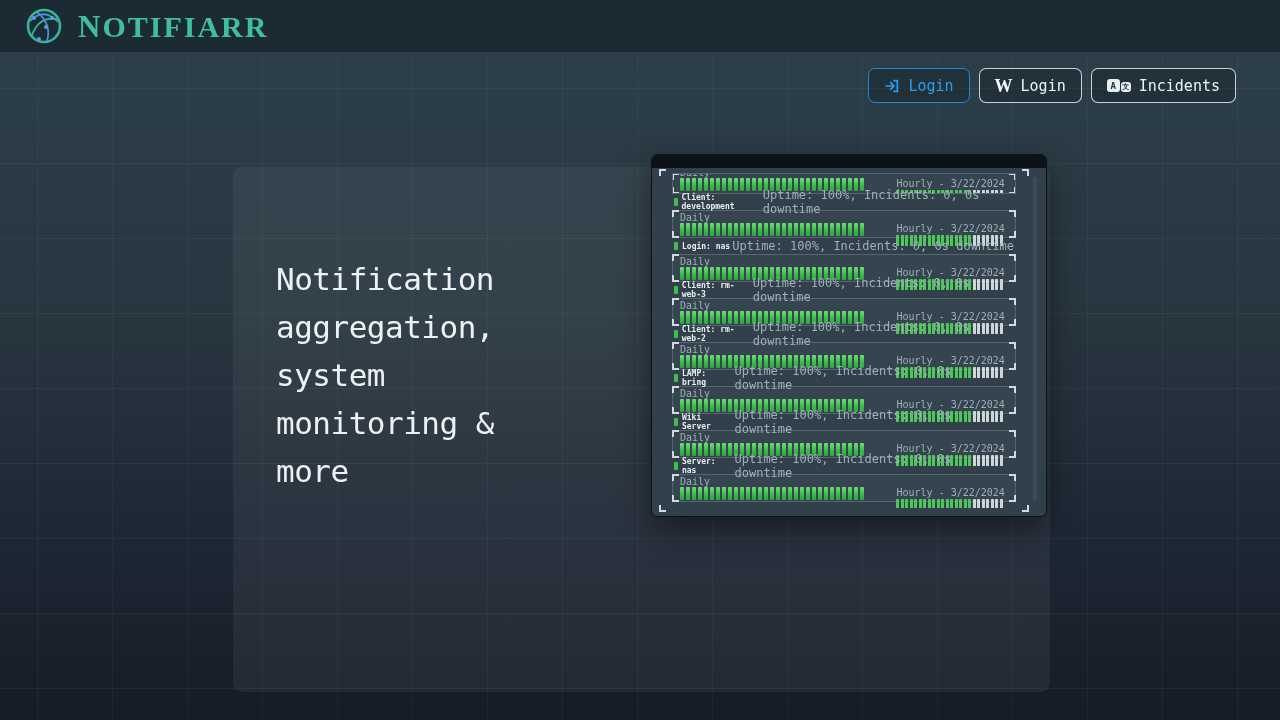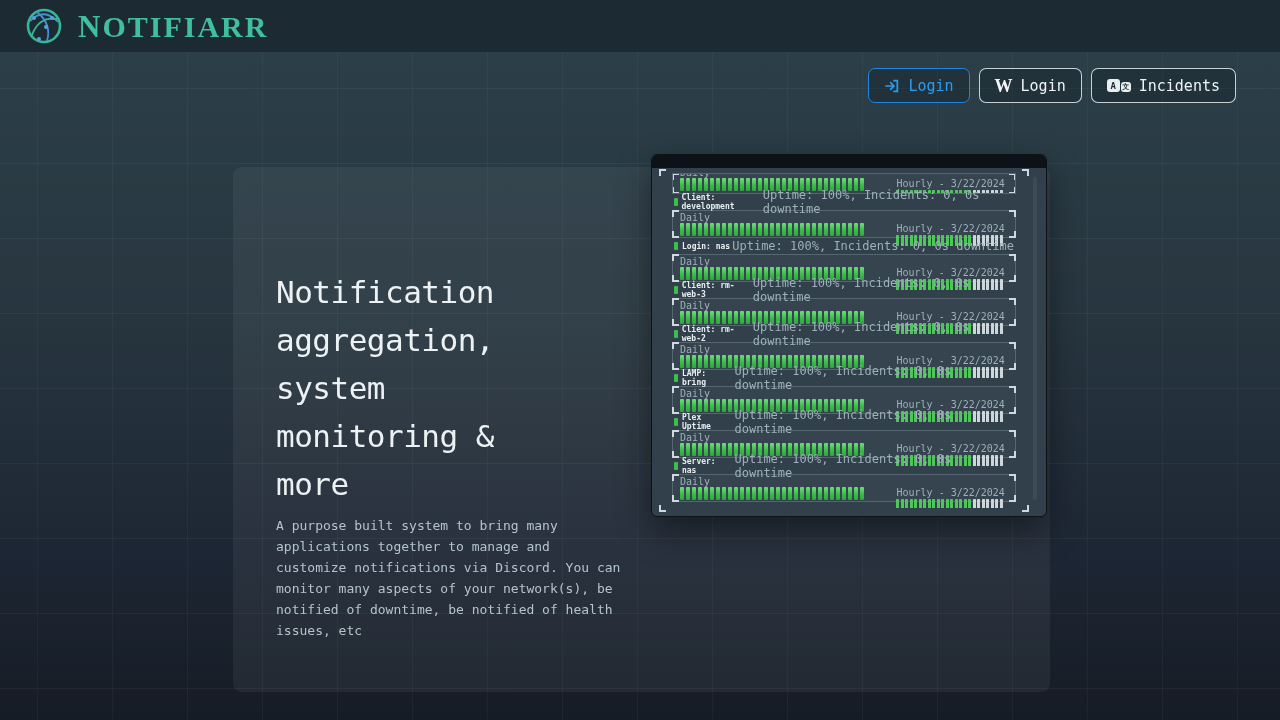--- a/index.html
+++ b/index.html
@@ -61,21 +61,21 @@
     font-weight:bold; display:flex; align-items:center; justify-content:center;
   }
   .tr-a{ width:13px; height:13px; font-size:9px; }
   .tr-b{ width:10px; height:10px; font-size:7px; margin-top:3px; }
   
   .hero-panel{
     position:absolute; left:233px; top:167px; width:817px; height:525px;
     background:rgba(255,255,255,0.055); border-radius:9px; z-index:1;
   }
   .hero-heading{
-    position:absolute; left:43px; top:101px; width:290px;
+    position:absolute; left:43px; top:88px; width:290px;
     font-size:31px; line-height:48px; font-weight:500;
     letter-spacing:-0.5px; color:#ecf1f3;
   }
   .hero-desc{
     position:absolute; left:43px; top:348px; width:346px;
     font-size:13px; line-height:21px; color:#b5c3cb;
   }
   
   .shot-card{
     position:absolute; left:651px; top:154px; width:396px; height:363px;
@@ -171,21 +171,20 @@
     <span class="tr-icon">
       <span class="tr-a">A</span>
       <span class="tr-b">文</span>
     </span>
     <span>Incidents</span>
   </div>
 </div>
 
 <div class="hero-panel">
   <h1 class="hero-heading">Notification aggregation, system monitoring &amp; more</h1>
-  <p class="hero-desc">A purpose built system to bring many applications together to manage and customize notifications via Discord. You can monitor many aspects of your network(s), be notified of downtime, be notified of health issues, etc</p>
 </div>
 
 <div class="shot-card">
   <div class="shot-titlebar"></div>
   <div class="shot-body">
       <div class="section partial">
 
     <div class="bracket-box">
       <div class="box-clip">
         <div class="col-daily">
@@ -667,21 +666,21 @@
       <i class="cb tl"></i>
       <i class="cb tr"></i>
       <i class="cb bl"></i>
       <i class="cb br"></i>
     </div>
   </div>
       <div class="section">
     <div class="section-head">
       <span class="head-left">
         <span class="status-dot"></span>
-        <span class="client-label">Plex Uptime</span>
+        <span class="client-label">Wiki Server</span>
       </span>
       <span class="uptime-summary">Uptime: 100%, Incidents: 0, 0s downtime</span>
     </div>
     <div class="bracket-box">
       <div class="box-clip">
         <div class="col-daily">
           <span class="mini-label">Daily</span>
           <div class="bars">
                 <span class="dbar"></span>
                 <span class="dbar"></span>

